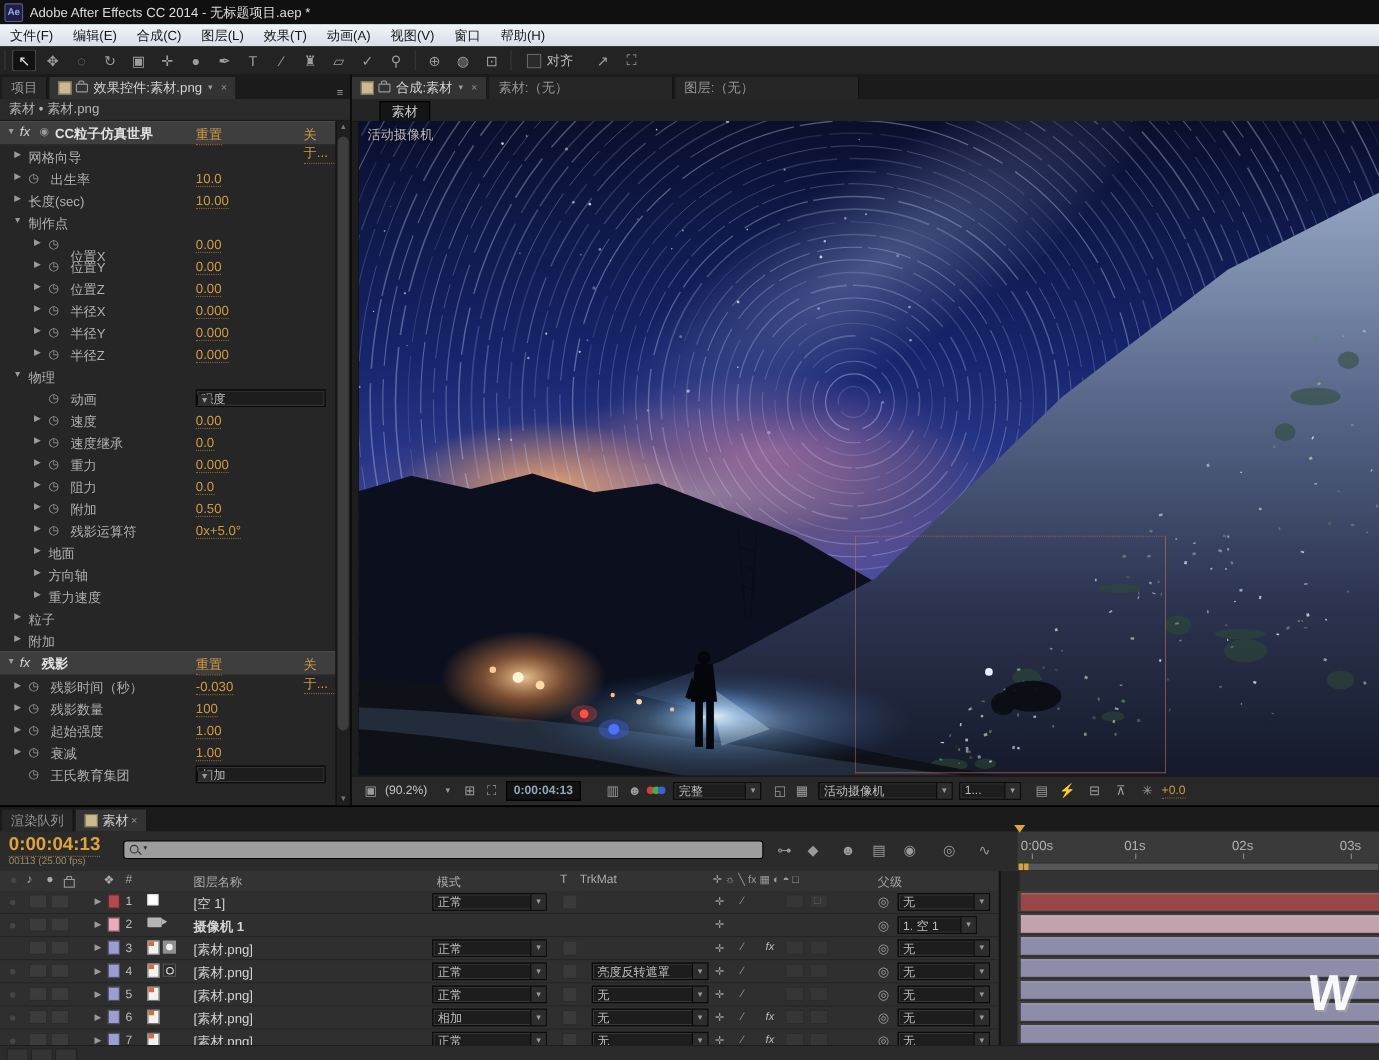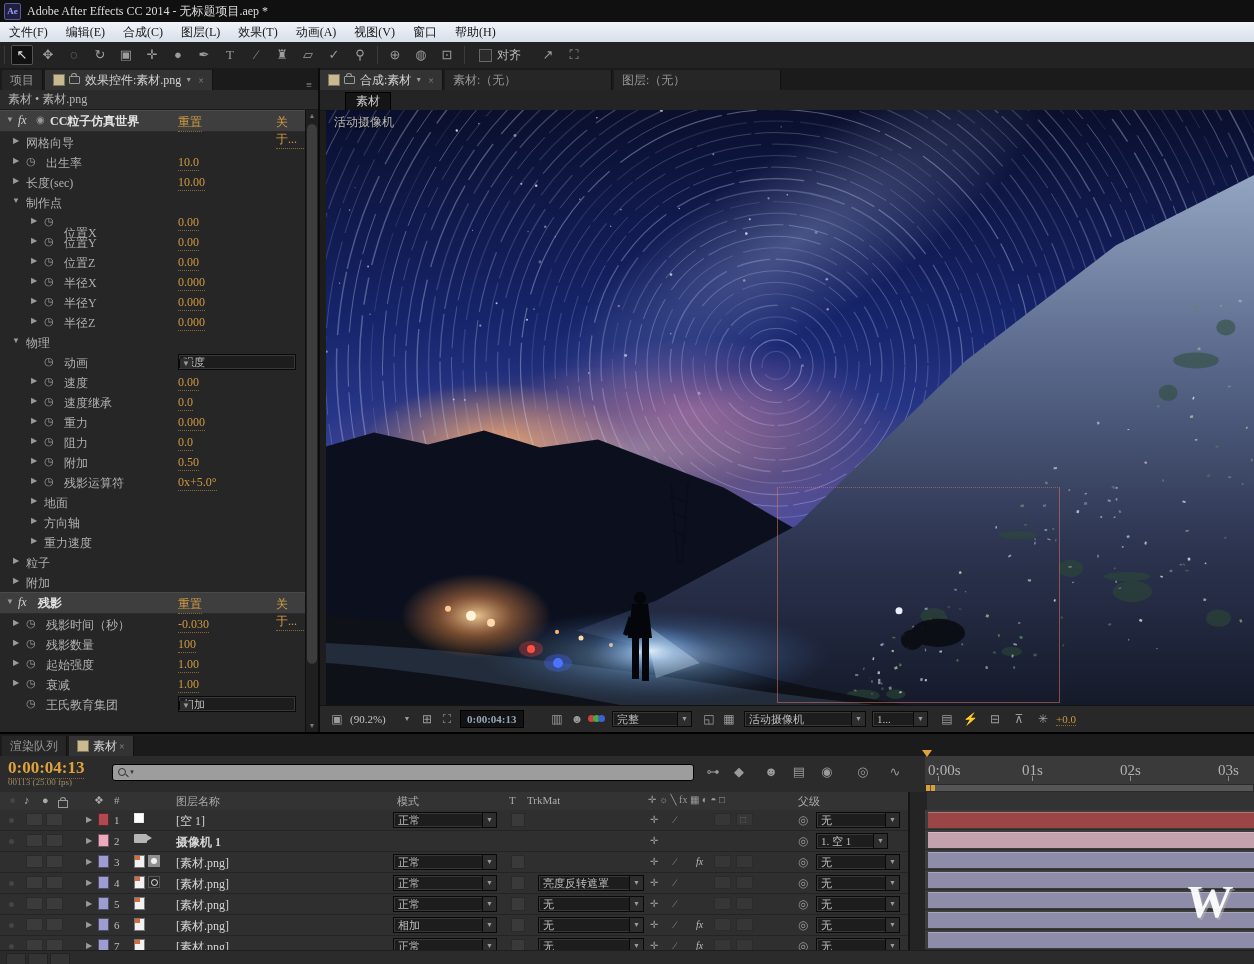--- a/index.html
+++ b/index.html
@@ -1,17 +1,17 @@
 <!DOCTYPE html>
 <html><head>
 <meta charset="utf-8">
 <style>
   html,body{margin:0;padding:0;background:#000;}
   #app{position:relative;width:1254px;height:964px;background:#0f766e;overflow:hidden;
-       font-family:Liberation Serif, serif;cursor:default;
+       font-family:Liberation Sans, sans-serif;cursor:default;
        -webkit-user-select:none;user-select:none;}
   
   #titlebar{position:absolute;left:0;top:0;width:100%;height:22px;background:#101010;display:flex;align-items:center;}
   #appicon{width:15px;height:15px;margin:0 6px 0 4px;background:#20203e;border:1px solid #5a5a96;color:#9aa2ff;
            font-size:9px;font-weight:bold;display:flex;align-items:center;justify-content:center;border-radius:2px;}
   #title{color:#dcdcdc;font-size:12px;}
   #menubar{position:absolute;left:0;top:22px;width:100%;height:20px;
            background:linear-gradient(#f1f4f9,#d8dfe9);border-bottom:1px solid #9aa2ad;
            display:flex;align-items:center;font-size:12px;color:#161616;}
   .menu-item{padding:0 9px;height:100%;display:flex;align-items:center;}
@@ -78,21 +78,21 @@
   #timeline{position:absolute;left:0;top:732px;width:100%;height:232px;background:#2b2b2b;border-top:2px solid #000;}
   #tl-controls{position:absolute;left:0;top:22px;width:100%;height:36px;background:#2b2b2b;}
   #tl-timecode{position:absolute;left:8px;top:2px;color:#e0a33c;font-size:17px;font-weight:bold;border-bottom:1px dotted #8a6a30;}
   #tl-frames{position:absolute;left:8px;top:21px;color:#9c8a66;font-size:9px;}
   #tl-search{position:absolute;left:112px;top:8px;width:580px;height:15px;background:#9d9d9d;border-radius:3px;border:1px solid #000;}
   .magg{position:absolute;left:5px;top:3px;width:6px;height:6px;border:1px solid #333;border-radius:50%;}
   .magg::after{content:'';position:absolute;left:6px;top:6px;width:4px;height:1px;background:#333;transform:rotate(45deg);}
   #tl-search .sv{position:absolute;left:16px;top:4px;font-size:6px;color:#333;}
   .tlicon{position:absolute;top:6px;width:22px;height:20px;display:flex;align-items:center;justify-content:center;color:#9a9a9a;font-size:13px;}
   #ruler{position:absolute;left:925px;top:0;width:329px;height:28px;background:#3a3a3a;border-bottom:1px solid #1f1f1f;}
-  .rtick{position:absolute;top:6px;color:#b2b2b2;font-size:15px;}
+  .rtick{position:absolute;top:6px;color:#b2b2b2;font-size:12px;}
   .rmark{position:absolute;top:20px;width:1px;height:5px;background:#8a8a8a;}
   #workarea{position:absolute;left:925px;top:28px;width:329px;height:8px;background:#565656;border:1px solid #2a2a2a;box-sizing:border-box;}
   .wahandle{position:absolute;top:0;width:4px;height:6px;background:#d8a13b;}
   #cti-flag{position:absolute;left:922px;top:-6px;width:0;height:0;border-left:5px solid transparent;border-right:5px solid transparent;border-top:7px solid #e0a33c;}
   #tl-headers{position:absolute;left:0;top:58px;width:100%;height:18px;background:#333;border-bottom:1px solid #1c1c1c;
               color:#ababab;font-size:11px;}
   .hcell{position:absolute;top:2px;}
   #tl-rows{position:absolute;left:0;top:76px;width:908px;height:140px;}
   .tlrow{position:relative;height:20px;background:#2f2f2f;border-bottom:1px solid #242424;font-size:12px;color:#d4d4d4;}
   .tlrow .cell{position:absolute;}

